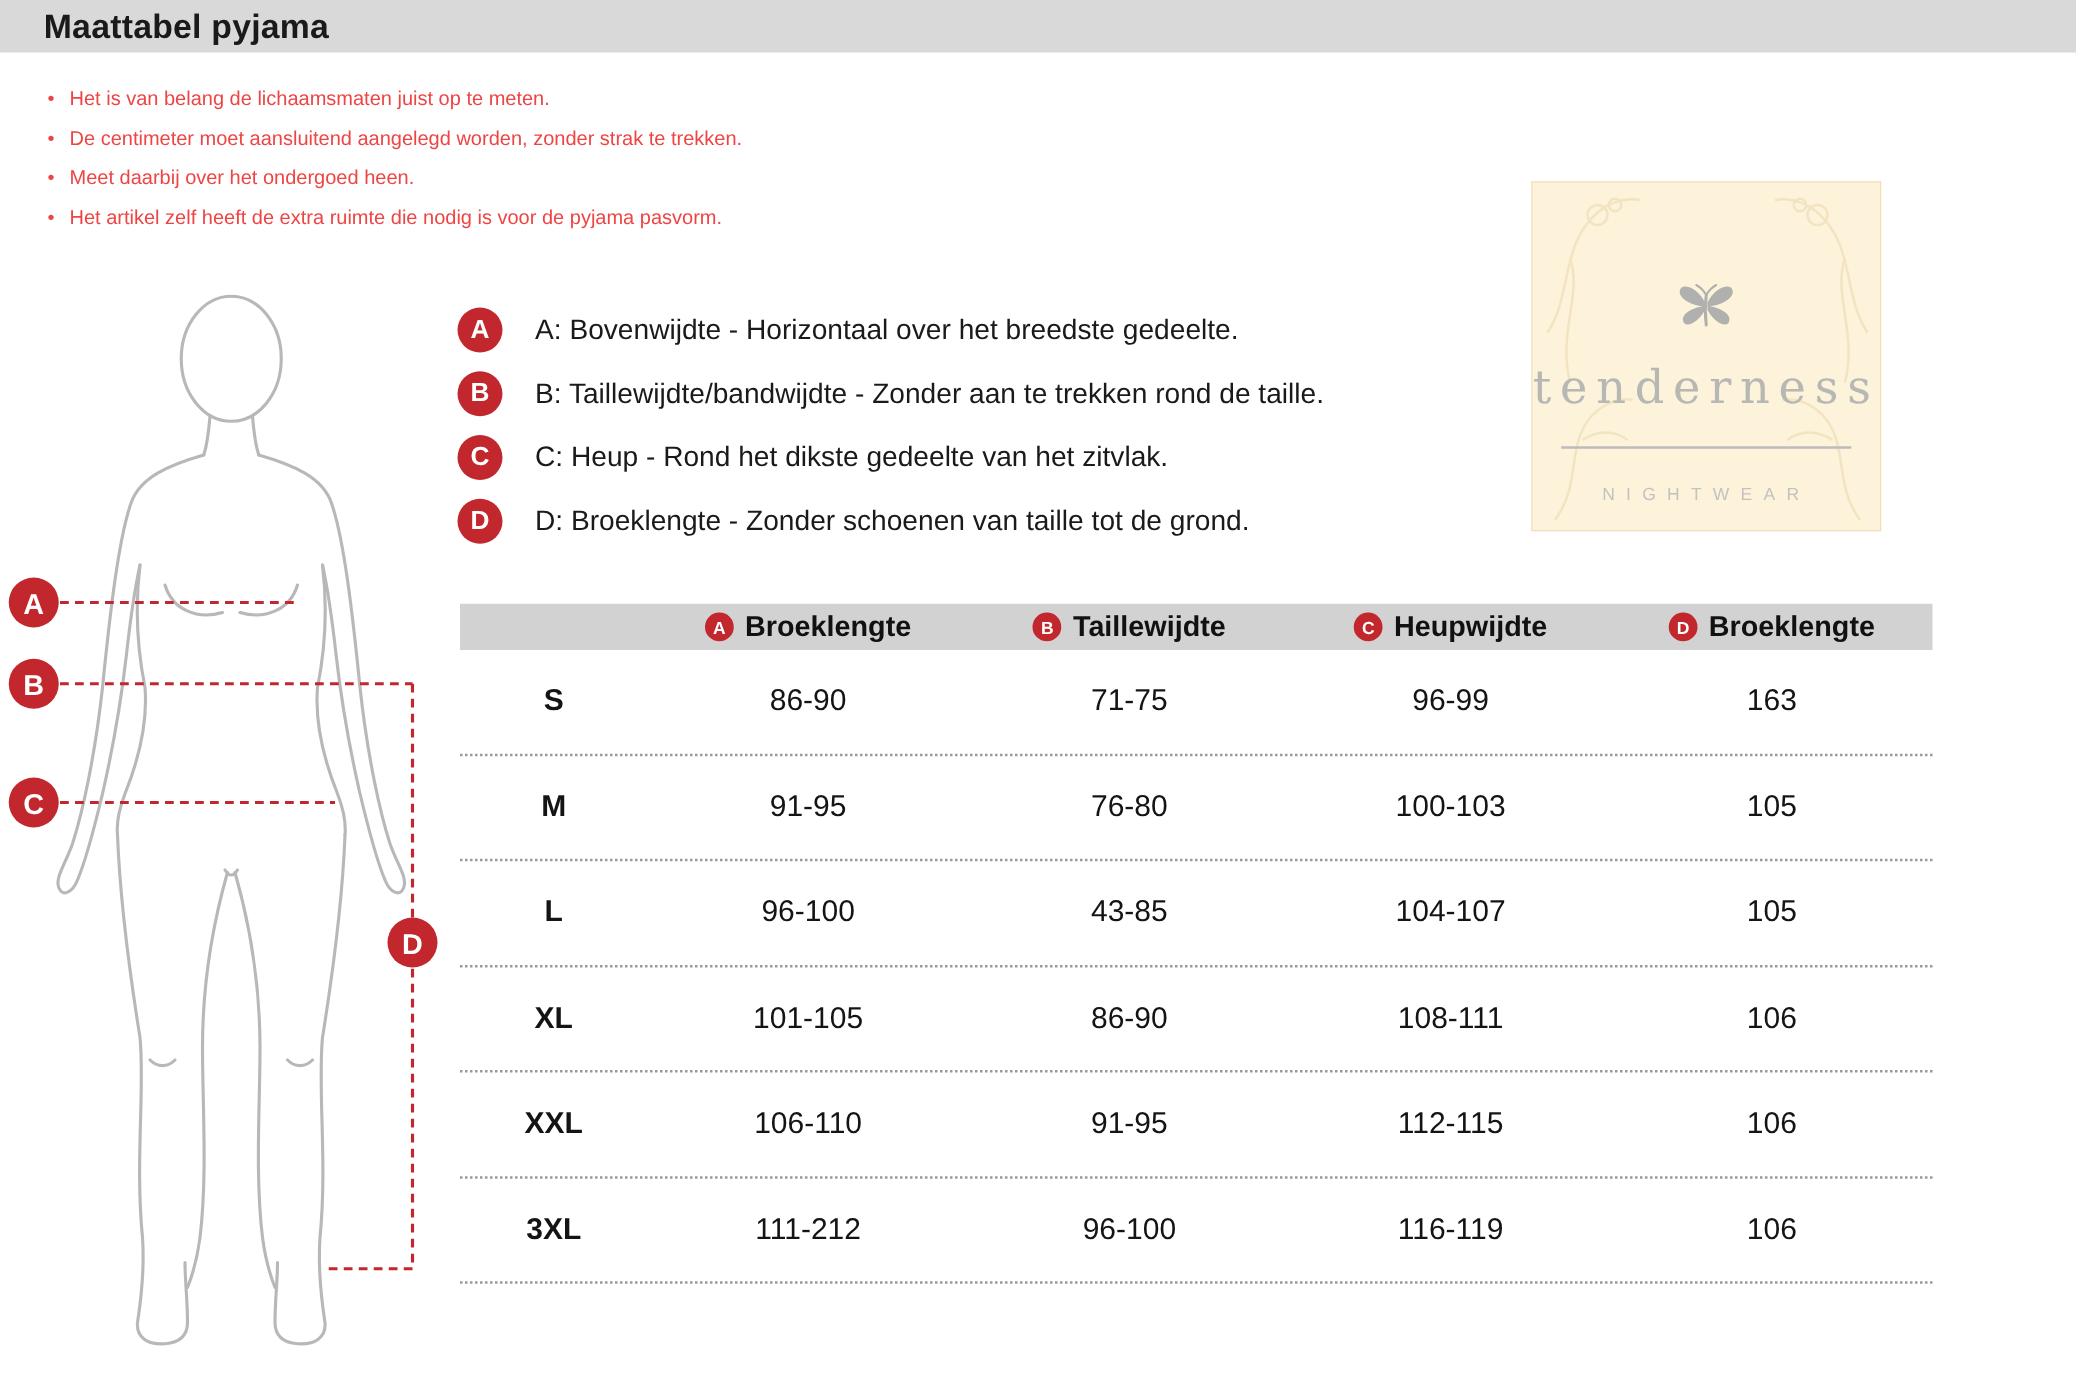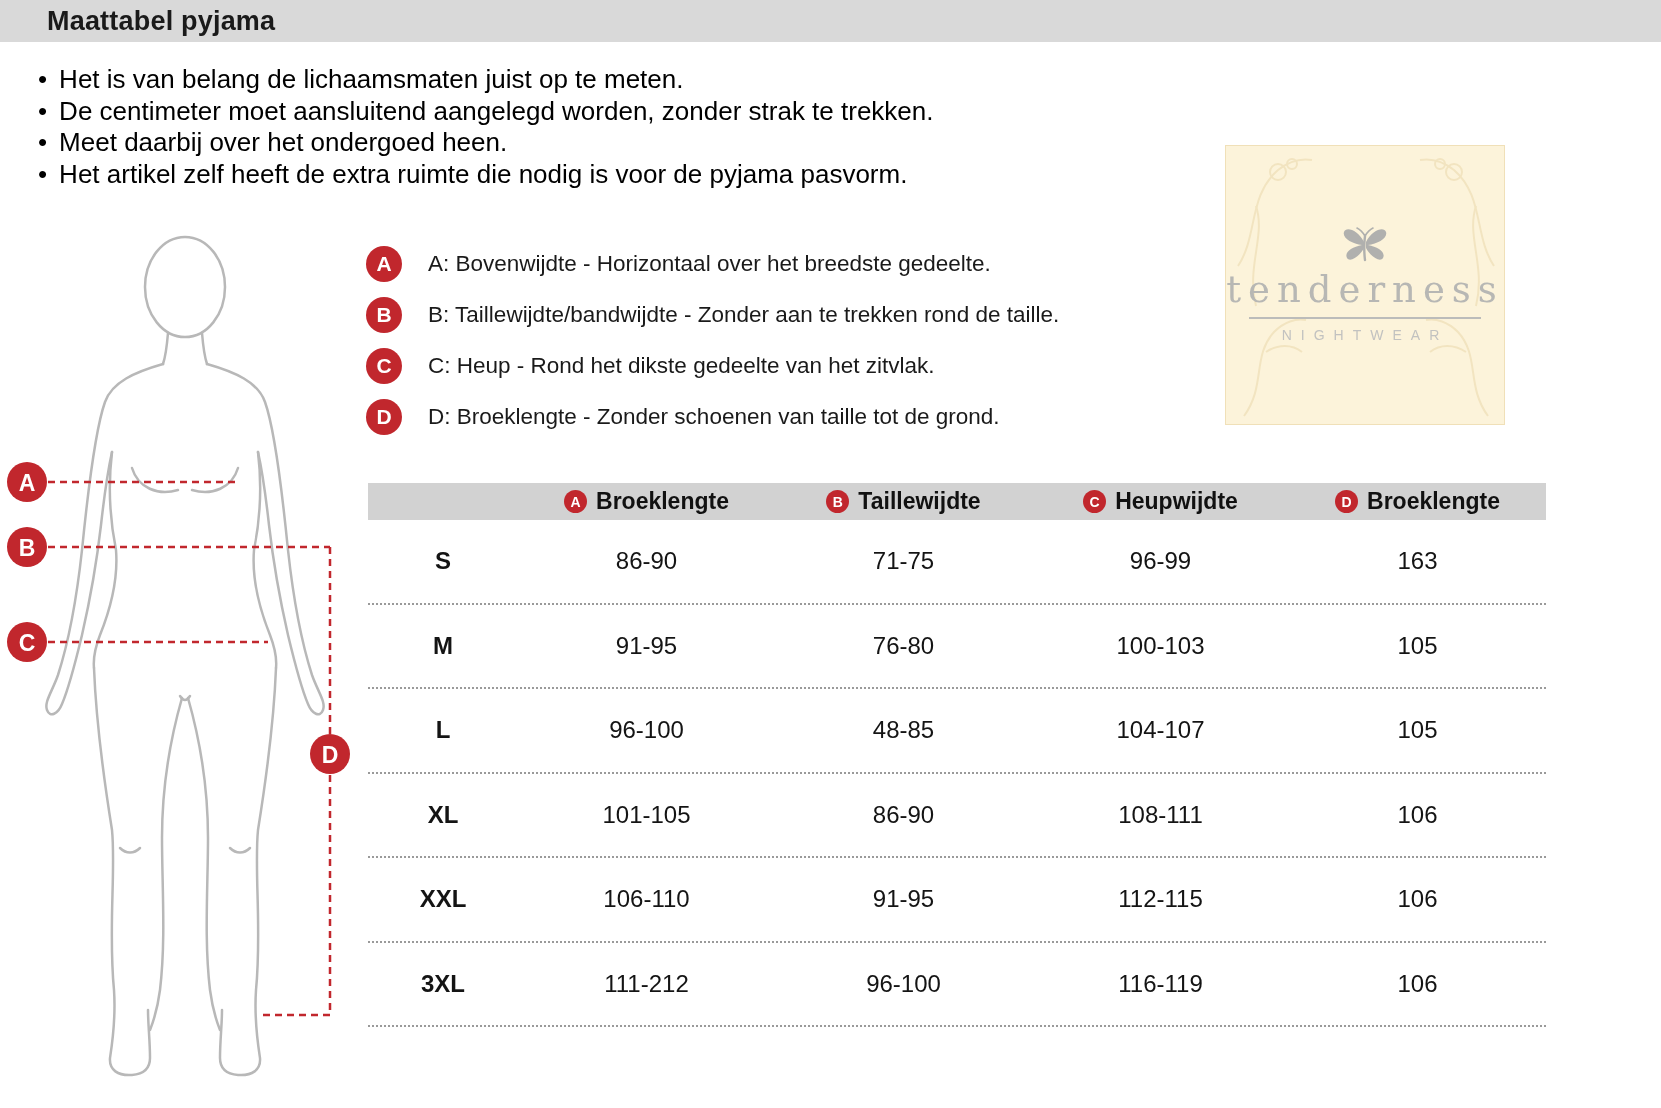--- a/index.html
+++ b/index.html
@@ -2,44 +2,44 @@
 <html><head>
 <meta charset="utf-8">
 <style>
   * { margin:0; padding:0; box-sizing:border-box; }
   html,body { background:#ffffff; }
   body { font-family:"Liberation Sans","DejaVu Sans",sans-serif; color:#1c1c1c; }
   .page { position:relative; width:1661px; height:1108px; background:#ffffff; overflow:hidden; }
 
   
   .titlebar { position:absolute; left:0; top:0; width:1661px; height:42px; background:#d9d9d9; display:flex; align-items:center; }
-  .titlebar h1 { font-size:27px; font-weight:600; color:#1a1a1a; padding-left:35px; letter-spacing:0.2px;margin-left:12px; }
+  .titlebar h1 { font-size:27px; font-weight:600; color:#1a1a1a; padding-left:35px; letter-spacing:0.2px; }
 
   
   .instructions { position:absolute; left:38px; top:64px; list-style:none; }
-  .instructions li { font-size:26px; line-height:31.5px; color:#000000; }
+  .instructions li { font-size:16px; line-height:31.5px; color:#ef4444; }
   .instructions li::before { content:"•"; margin-right:12px; }
 
   
   .figure { position:absolute; left:0; top:230px; }
   .sil { fill:none; stroke:#b8b8b8; stroke-width:2.5; stroke-linecap:round; }
   .dash { fill:none; stroke:#c1272d; stroke-width:2.5; stroke-dasharray:7 5; }
   .marker-circle { fill:#c1272d; }
   .marker-text { fill:#ffffff; font-family:"Liberation Sans","DejaVu Sans",sans-serif; font-size:23px; font-weight:bold; text-anchor:middle; dominant-baseline:central; }
 
   
   .legend { position:absolute; left:366px; top:246px; }
   .legend-row { display:flex; align-items:center; height:36px; margin-bottom:15px; }
   .badge { background:#c1272d; color:#ffffff; font-weight:bold; border-radius:50%; display:inline-flex; align-items:center; justify-content:center; flex:0 0 auto; }
   .badge-lg { width:36px; height:36px; font-size:21px; margin-right:26px; }
   .badge-sm { width:23px; height:23px; font-size:14px; margin-right:9px; }
   .legend-text { font-size:22.5px; color:#1a1a1a; }
 
   
-  .logo { position:absolute; left:1225px; top:145px; width:280px; height:280px; background:#fcf3da; border:1px solid #f0e0b8; display:flex; flex-direction:column; align-items:center; }
+  .logo { position:absolute; left:1225px; top:145px; width:280px; height:280px; background:#fcf3da; border:1px solid #f0e0b8; display:flex; flex-direction:column; align-items:center;gap:20px; }
   .logo-florals { position:absolute; left:0; top:0; }
   .butterfly { margin-top:78px; position:relative; }
   .brand { position:relative; font-family:"DejaVu Serif","Liberation Serif",serif; font-size:37px; color:#b7b7b4; letter-spacing:7px; margin-top:2px; }
   .brand-rule { position:relative; width:232px; height:2px; background:#bcbcba; margin-top:6px; }
   .brand-sub { position:relative; font-size:14px; color:#c2c2c0; letter-spacing:9px; margin-top:8px; }
 
   
   .size-table { position:absolute; left:368px; top:483px; width:1178px; }
   .thead { display:grid; grid-template-columns:150px repeat(4,257px); height:37px; background:#d2d2d2; align-items:center; }
   .th { display:flex; align-items:center; justify-content:center; font-size:23px; font-weight:bold; color:#111; }
@@ -184,21 +184,21 @@
     <div class="trow">
       <div class="td size">M</div>
       <div class="td">91-95</div>
       <div class="td">76-80</div>
       <div class="td">100-103</div>
       <div class="td">105</div>
     </div>
     <div class="trow">
       <div class="td size">L</div>
       <div class="td">96-100</div>
-      <div class="td">48-85</div>
+      <div class="td">43-85</div>
       <div class="td">104-107</div>
       <div class="td">105</div>
     </div>
     <div class="trow">
       <div class="td size">XL</div>
       <div class="td">101-105</div>
       <div class="td">86-90</div>
       <div class="td">108-111</div>
       <div class="td">106</div>
     </div>

